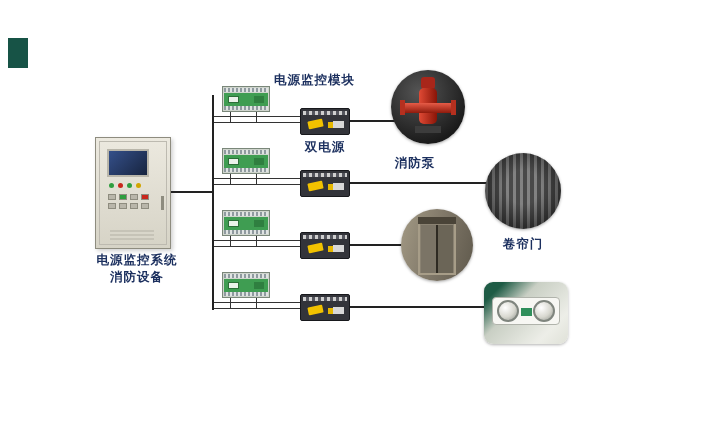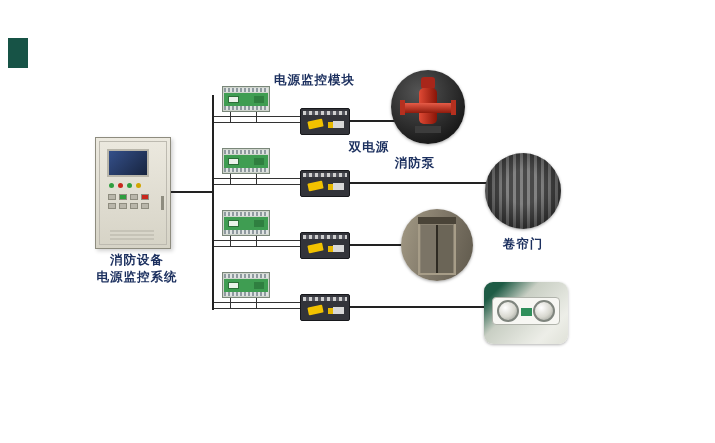--- a/index.html
+++ b/index.html
@@ -131,22 +131,22 @@
         <span class="r"></span>
       <span></span>
         <span></span>
         <span></span>
         <span></span>
     </div>
     <div class="cab-handle"></div>
     <div class="cab-vent"></div>
   </div>
   <div class="lbl center" style="left:77px;top:252px;width:120px;">
+    <div>电源监控系统</div>
     <div>消防设备</div>
-    <div>电源监控系统</div>
   </div>
 
   <div class="hline" style="left:171px;top:191px;width:43px;"></div>
   <div class="vline" style="left:212px;top:95px;height:215px;"></div>
 
   <div class="hline thin" style="left:214px;top:116px;width:96px;"></div>
   <div class="hline thin" style="left:214px;top:122px;width:112px;"></div>
   <div class="tick" style="left:230px;top:112px;height:10px;"></div>
   <div class="tick" style="left:256px;top:112px;height:10px;"></div>
   <div class="module" style="left:222px;top:86px;">
@@ -203,21 +203,21 @@
     <span class="vent"></span>
   </div>
   <div class="ats" style="left:300px;top:294px;">
     <span class="handle"></span>
     <span class="dot"></span>
     <span class="tag"></span>
   </div>
   <div class="hline" style="left:350px;top:306px;width:137px;"></div>
 
   <div class="lbl" style="left:274px;top:72px;">电源监控模块</div>
-  <div class="lbl center" style="left:300px;top:139px;width:50px;margin-left:44px;">双电源</div>
+  <div class="lbl center" style="left:300px;top:139px;width:50px;">双电源</div>
 
   <div class="photo pump">
     <span class="p-motor"></span>
     <span class="p-body"></span>
     <span class="p-pipe"></span>
     <span class="p-flg1"></span>
     <span class="p-flg2"></span>
     <span class="p-base"></span>
   </div>
   <div class="lbl center" style="left:378px;top:155px;width:74px;">消防泵</div>

